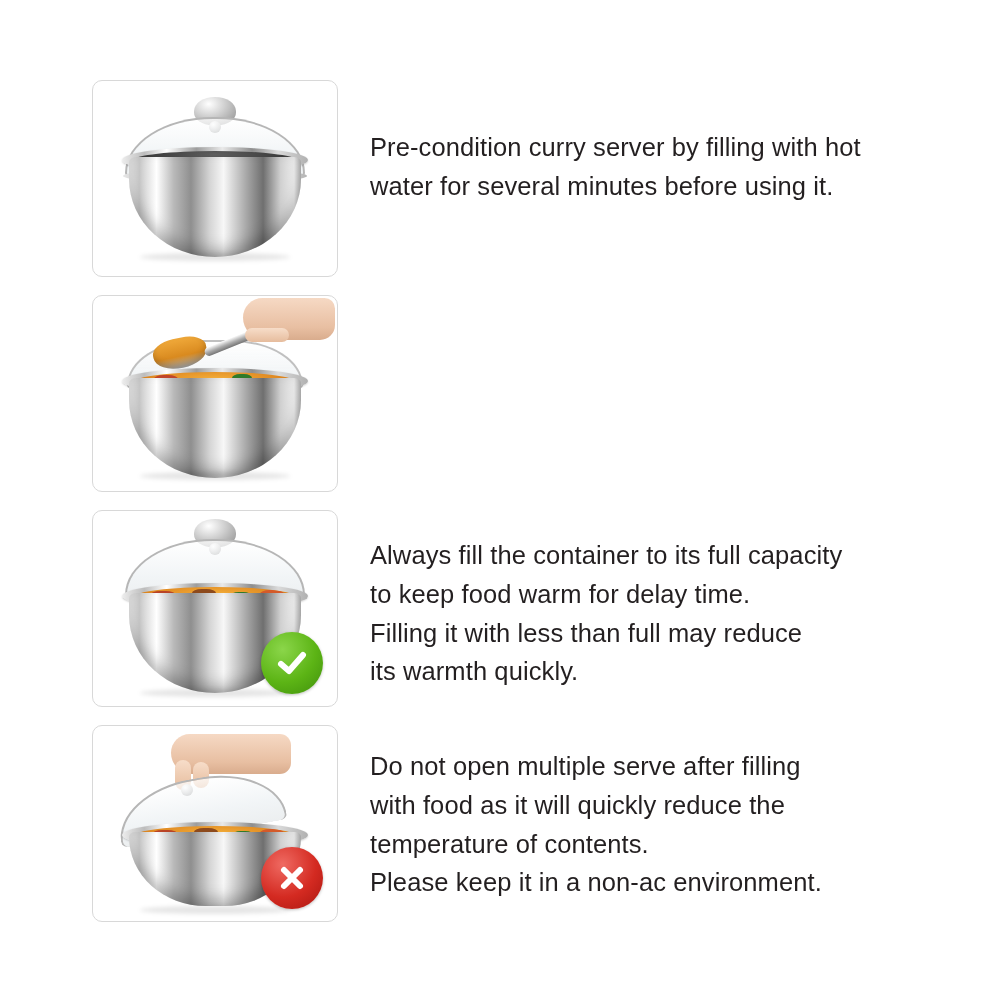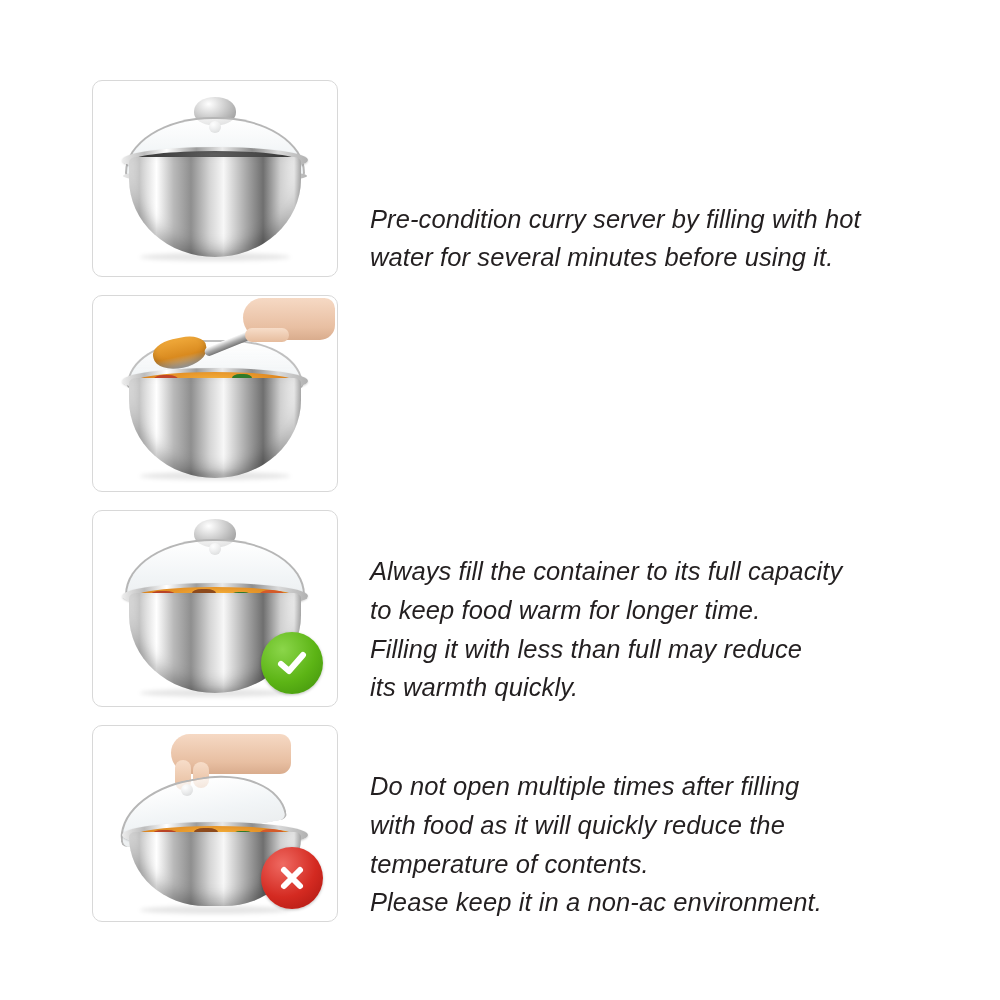--- a/index.html
+++ b/index.html
@@ -21,23 +21,22 @@
     background: #ffffff;
   }
   .rows {
     position: absolute;
     top: 80px;
     left: 92px;
     width: 816px;
   }
   .row {
     display: flex;
-    align-items: flex-end;
+    align-items: flex-start;
     margin-bottom: 18px;
-    font-style: italic;
   }
   .thumb {
     position: relative;
     width: 244px;
     height: 195px;
     border: 1px solid #d8d8d8;
     border-radius: 10px;
     background: #ffffff;
     flex: 0 0 auto;
     overflow: hidden;
@@ -271,21 +270,21 @@
           <div class="shadow" style="top:178px;"></div>
           <div class="badge ok">
             <svg width="36" height="36" viewBox="0 0 36 36" aria-hidden="true">
               <path d="M7 19 L15 26 L29 10" fill="none" stroke="#ffffff" stroke-width="6" stroke-linecap="round" stroke-linejoin="round"></path>
             </svg>
           </div>
         </div>
       </div>
       <div class="text-col">
         <div class="row-text">Always fill the container to its full capacity
-to keep food warm for longer time.
+to keep food warm for delay time.
 Filling it with less than full may reduce
 its warmth quickly.</div>
       </div>
     </div>
 
     <div class="row r4">
       <div class="thumb">
         <div class="art">
           <div class="hand" style="left:78px; top:8px; width:120px; height:40px; border-radius:30px 18px 18px 34px;"></div>
           <div class="finger" style="left:82px; top:34px; width:16px; height:30px;"></div>
@@ -302,21 +301,21 @@
           <div class="bowl-body" style="top:106px; height:74px;"></div>
           <div class="shadow" style="top:180px;"></div>
           <div class="badge no">
             <svg width="34" height="34" viewBox="0 0 34 34" aria-hidden="true">
               <path d="M9 9 L25 25 M25 9 L9 25" fill="none" stroke="#ffffff" stroke-width="6" stroke-linecap="round"></path>
             </svg>
           </div>
         </div>
       </div>
       <div class="text-col">
-        <div class="row-text">Do not open multiple times after filling
+        <div class="row-text">Do not open multiple serve after filling
 with food as it will quickly reduce the
 temperature of contents.
 Please keep it in a non-ac environment.</div>
       </div>
     </div>
 
   </div>
 </div>
 
 </body></html>

